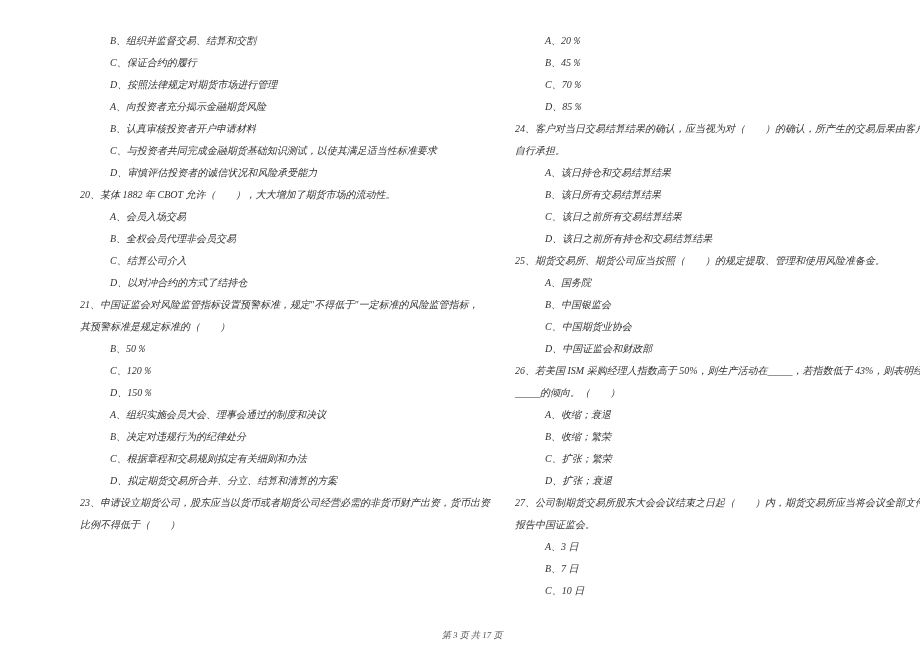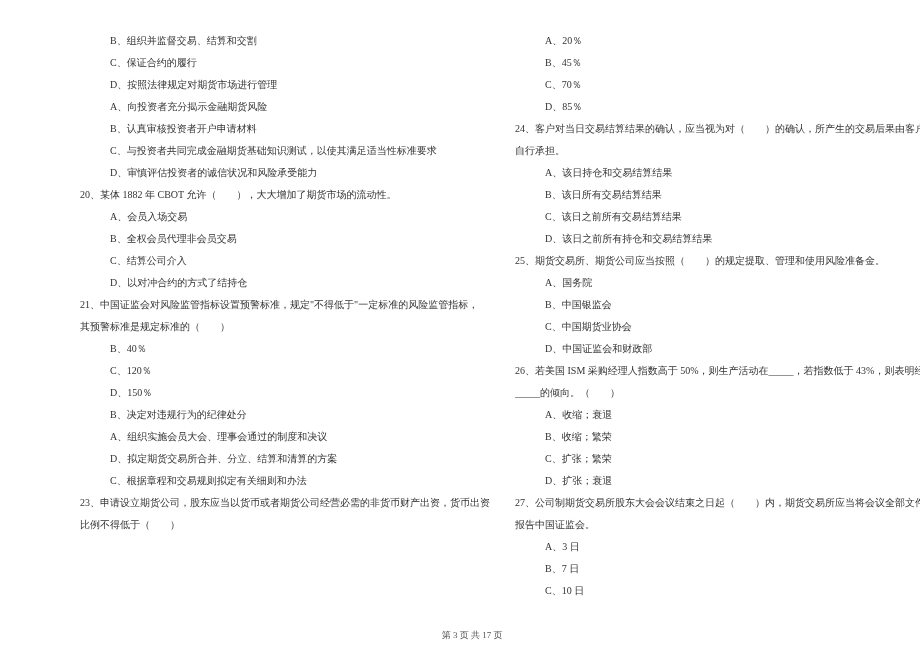--- a/index.html
+++ b/index.html
@@ -1,18 +1,19 @@
 <!DOCTYPE html>
 <html><head>
   <meta charset="utf-8">
   <style>
     * {
       margin: 0;
       padding: 0;
       box-sizing: border-box;
+      font-style: italic;
     }
     body {
       width: 920px;
       height: 650px;
       background: #fff;
       font-family: "SimSun", "宋体", serif;
       font-size: 10px;
       color: #333;
       position: relative;
       overflow: hidden;
@@ -65,27 +66,27 @@
       <div class="line indent1">B、认真审核投资者开户申请材料</div>
       <div class="line indent1">C、与投资者共同完成金融期货基础知识测试，以使其满足适当性标准要求</div>
       <div class="line indent1">D、审慎评估投资者的诚信状况和风险承受能力</div>
       <div class="line indent0">20、某体 1882 年 CBOT 允许（　　），大大增加了期货市场的流动性。</div>
       <div class="line indent1">A、会员入场交易</div>
       <div class="line indent1">B、全权会员代理非会员交易</div>
       <div class="line indent1">C、结算公司介入</div>
       <div class="line indent1">D、以对冲合约的方式了结持仓</div>
       <div class="line indent0">21、中国证监会对风险监管指标设置预警标准，规定"不得低于"一定标准的风险监管指标，</div>
       <div class="line indent0">其预警标准是规定标准的（　　）</div>
-      <div class="line indent1">B、40％</div>
+      <div class="line indent1">B、50％</div>
       <div class="line indent1">C、120％</div>
       <div class="line indent1">D、150％</div>
+      <div class="line indent1">A、组织实施会员大会、理事会通过的制度和决议</div>
       <div class="line indent1">B、决定对违规行为的纪律处分</div>
-      <div class="line indent1">A、组织实施会员大会、理事会通过的制度和决议</div>
+      <div class="line indent1">C、根据章程和交易规则拟定有关细则和办法</div>
       <div class="line indent1">D、拟定期货交易所合并、分立、结算和清算的方案</div>
-      <div class="line indent1">C、根据章程和交易规则拟定有关细则和办法</div>
       <div class="line indent0">23、申请设立期货公司，股东应当以货币或者期货公司经营必需的非货币财产出资，货币出资</div>
       <div class="line indent0">比例不得低于（　　）</div>
     </div>
   <div class="column col-right">
       <div class="line indent1">A、20％</div>
       <div class="line indent1">B、45％</div>
       <div class="line indent1">C、70％</div>
       <div class="line indent1">D、85％</div>
       <div class="line indent0">24、客户对当日交易结算结果的确认，应当视为对（　　）的确认，所产生的交易后果由客户</div>
       <div class="line indent0">自行承担。</div>

